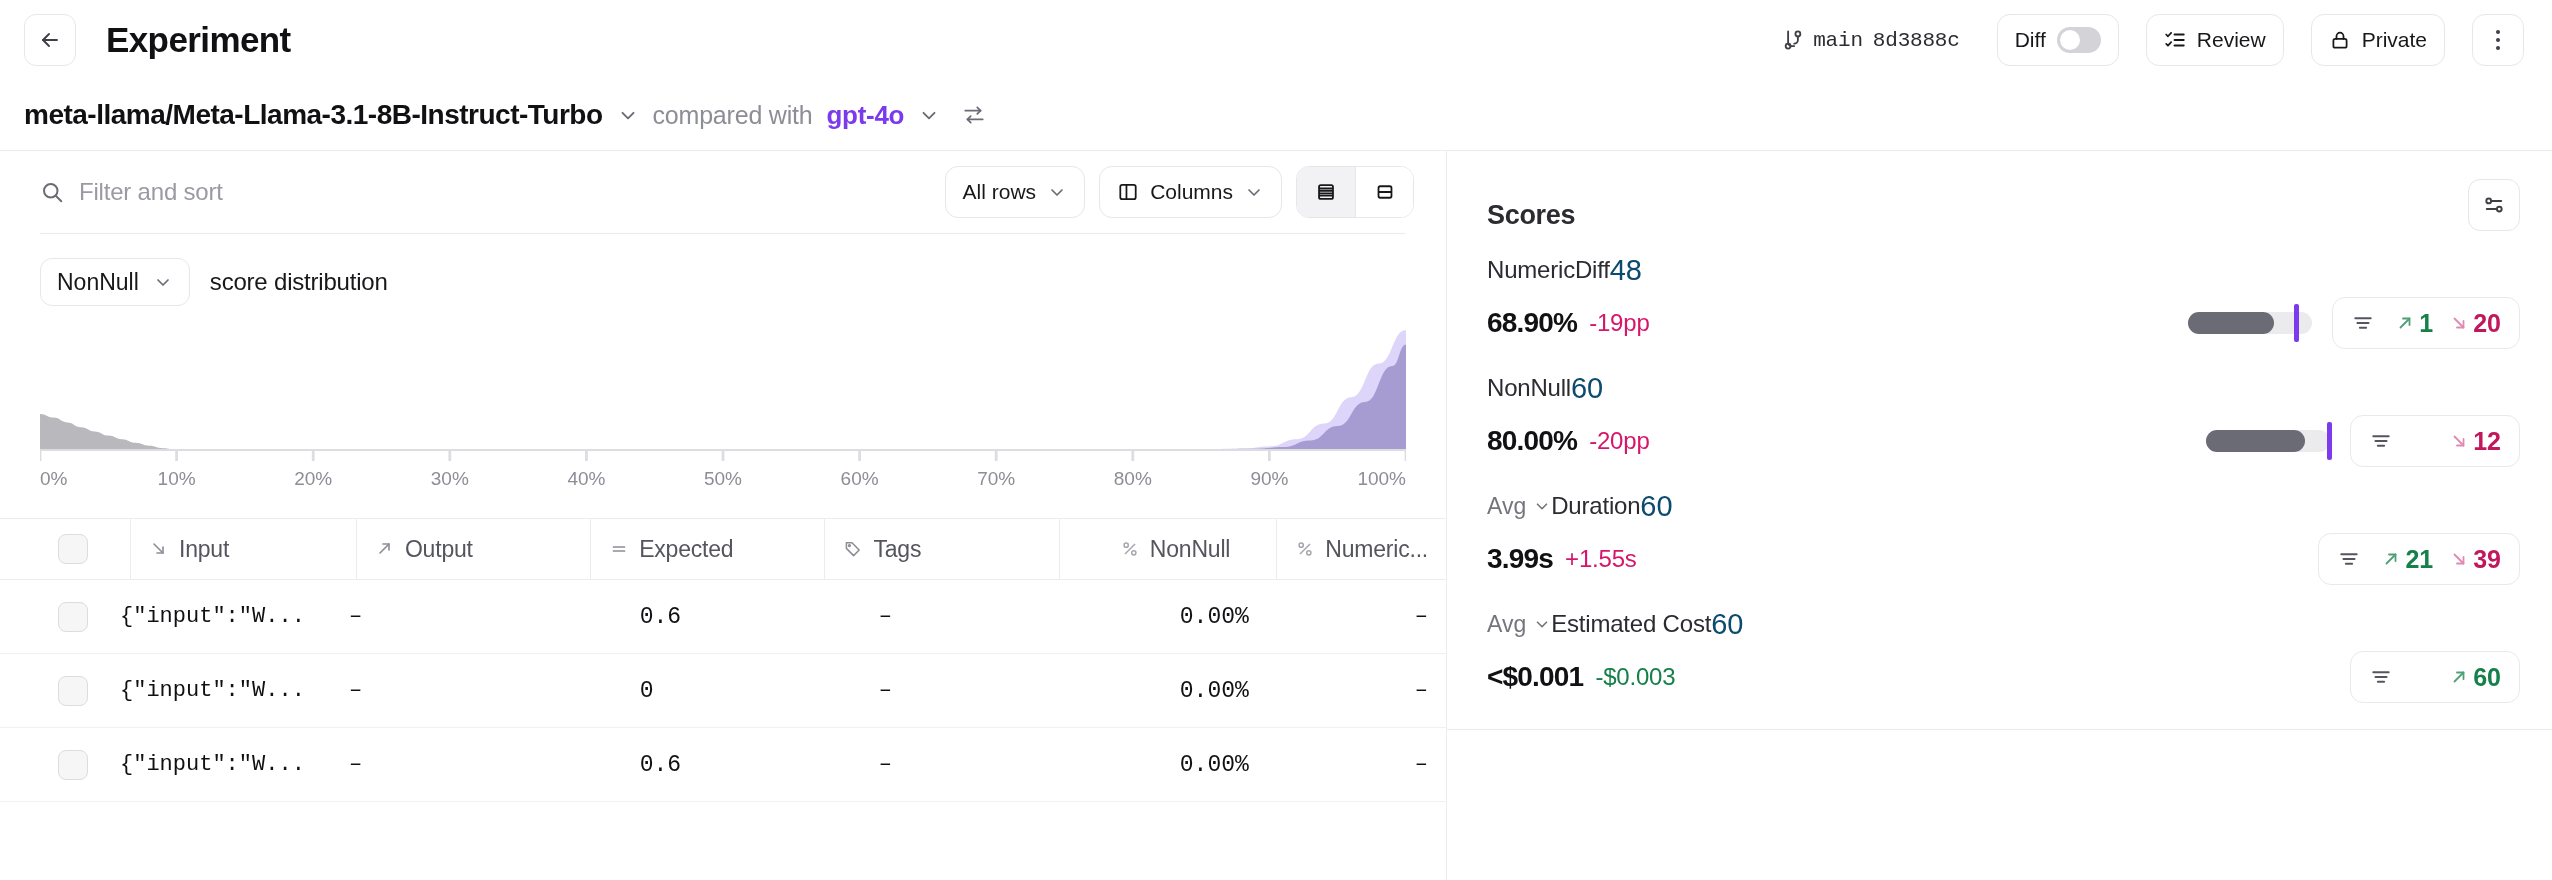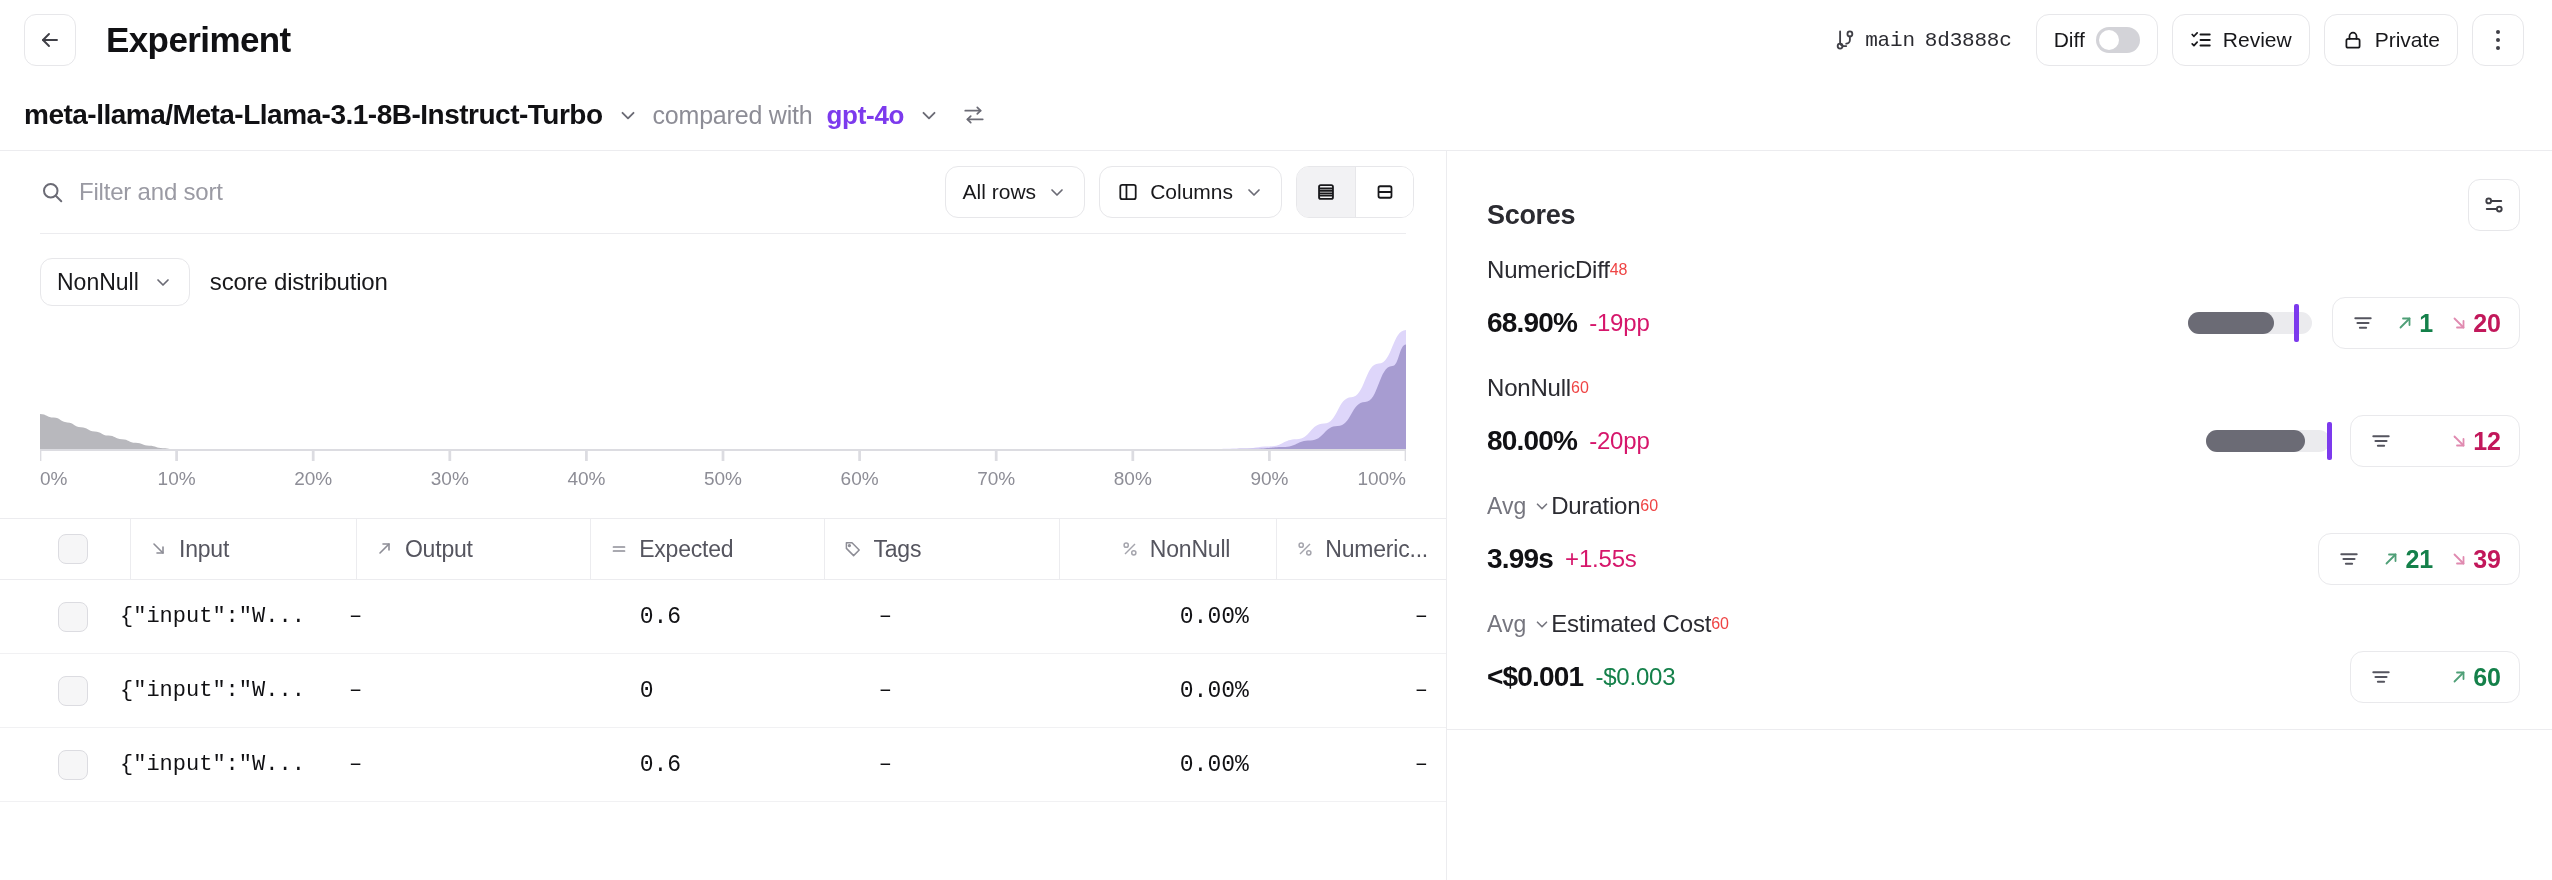--- a/index.html
+++ b/index.html
@@ -33,21 +33,21 @@
   .back-btn svg { display:block; }
   .page-title {
     font-size: 35px;
     font-weight: 700;
     letter-spacing: -0.6px;
     margin-left: 30px;
     color: #111114;
     white-space: nowrap;
   }
   .topbar-spacer { flex: 1 1 auto; }
-  .topbar-right { display: flex; align-items: center; gap: 14px; }
+  .topbar-right { display: flex; align-items: center; gap: 27px; }
 
   .branch {
     display: flex; align-items: center; gap: 10px;
     font-family: "Liberation Mono", monospace;
     font-size: 21px;
     color: #2b2b31;
     margin-right: 10px;
     white-space: nowrap;
   }
   .branch .bname { letter-spacing: -0.2px; }
@@ -196,21 +196,21 @@
     background: #fff; display:flex; align-items:center; justify-content:center; cursor:pointer;
   }
 
   .score-block { padding: 22px 32px 0 40px; }
   .score-label-row { display: flex; align-items: center; height: 34px; }
   .agg-select {
     display: flex; align-items: center; gap: 7px;
     font-size: 23px; color: #75757e; cursor: pointer;
   }
   .score-name { font-size: 24px; color: #2b2b31; letter-spacing: -0.2px; }
-  .score-count { font-size: 16px; color: #ef4444; }
+  .score-count { font-size: 29px; color: #0c4a6e; }
 
   .score-value-row { display: flex; align-items: center; margin-top: 10px; }
   .score-value { font-size: 28px; font-weight: 700; color: #111114; letter-spacing: -0.8px; }
   .score-delta { font-size: 24px; margin-left: 12px; letter-spacing: -0.2px; }
   .delta-neg { color: #d6166b; }
   .delta-pos { color: #14804a; }
   .svr-grow { flex: 1 1 auto; }
 
   .bar-wrap { position: relative; width: 124px; height: 22px; margin-right: 20px; flex: 0 0 auto; }
   .bar-track { position:absolute; inset:0; background: #ebebee; border-radius: 11px; }

